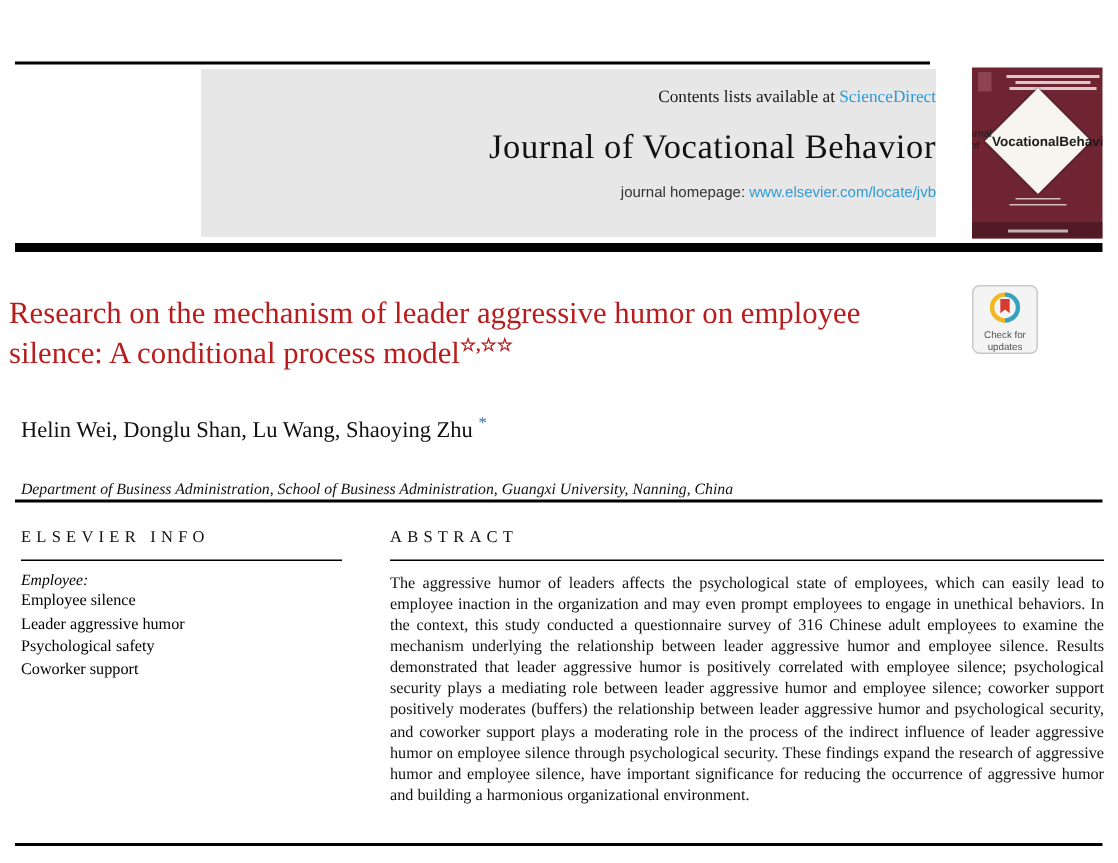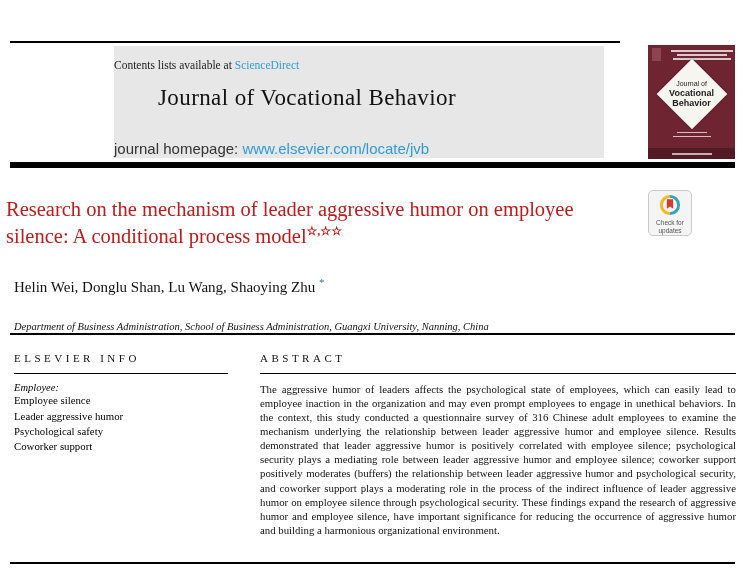--- a/index.html
+++ b/index.html
@@ -16,42 +16,42 @@
   
   .masthead { position:absolute; top:41px; left:10px; width:725px; height:127px; }
   .mast-topline { position:absolute; top:0; left:0; width:610px; height:2px; background:#000; }
   .mast-thickbar { position:absolute; top:121px; left:0; width:725px; height:6px; background:#000; }
   .elsevier-block { position:absolute; top:6px; left:4px; width:112px; height:112px; text-align:center; }
   .elsevier-word {
     position:absolute; bottom:2px; left:0; width:100%;
     font-size:19px; color:#e8691c; letter-spacing:.5px; font-family:"Liberation Serif", serif;
   }
   .graybox {
-    position:absolute; top:5px; left:104px; width:490px; height:112px;
-    background:#e7e7e7; text-align:left;
+    position:absolute; top:5px; left:124px; width:490px; height:112px;
+    background:#e7e7e7; text-align:right;
   }
   .contents-line { margin-top:13px; font-size:11.5px; color:#1a1a1a; }
   .link { color:#2e9bd6; text-decoration:none; cursor:pointer; }
   .journal-title { margin-top:14px; font-size:23px; color:#111; letter-spacing:.4px;padding-left:44px; }
-  .homepage-line { margin-top:29px; font-size:15px; font-family:"Liberation Sans", sans-serif; color:#333; }
+  .homepage-line { margin-top:12px; font-size:10px; font-family:"Liberation Sans", sans-serif; color:#333; }
   
   .cover {
     position:absolute; top:4px; left:638px; width:87px; height:114px;
     background:#6e2531; overflow:hidden;
   }
   .cover-minitree { position:absolute; top:3px; left:4px; width:9px; height:13px; background:#8d4450; }
   .cover-tinyline { position:absolute; right:2px; background:rgba(255,255,255,.75); height:1.5px; }
   .diamond-wrap { position:absolute; top:18px; left:50%; width:62px; height:62px; transform:translateX(-50%); }
   .diamond {
     position:absolute; top:6px; left:6px; width:50px; height:50px;
     background:#f7f5f0; transform:rotate(45deg); box-shadow:0 0 2px rgba(0,0,0,.5);
   }
   .diamond-text {
     position:absolute; top:0; left:0; width:100%; height:100%;
-    display:flex; flex-direction:column; align-items:center; justify-content:center;
+    display:flex; flex-direction:row; align-items:center; justify-content:center;
     font-family:"Liberation Sans", sans-serif; color:#1c1c1c; line-height:1.15; text-align:center;
   }
   .dt-small { font-size:7px; }
   .dt-big { font-size:9px; font-weight:bold; }
   .cover-edline { position:absolute; left:50%; transform:translateX(-50%); background:rgba(255,255,255,.7); height:1.5px; }
   .cover-bottomband { position:absolute; bottom:0; left:0; width:100%; height:11px; background:#511a24; }
   .cover-bottomtext { position:absolute; bottom:4px; left:50%; transform:translateX(-50%); width:40px; height:2px; background:rgba(255,255,255,.65); }
   
   .art-title {
     position:absolute; top:196px; left:6px; width:600px;

